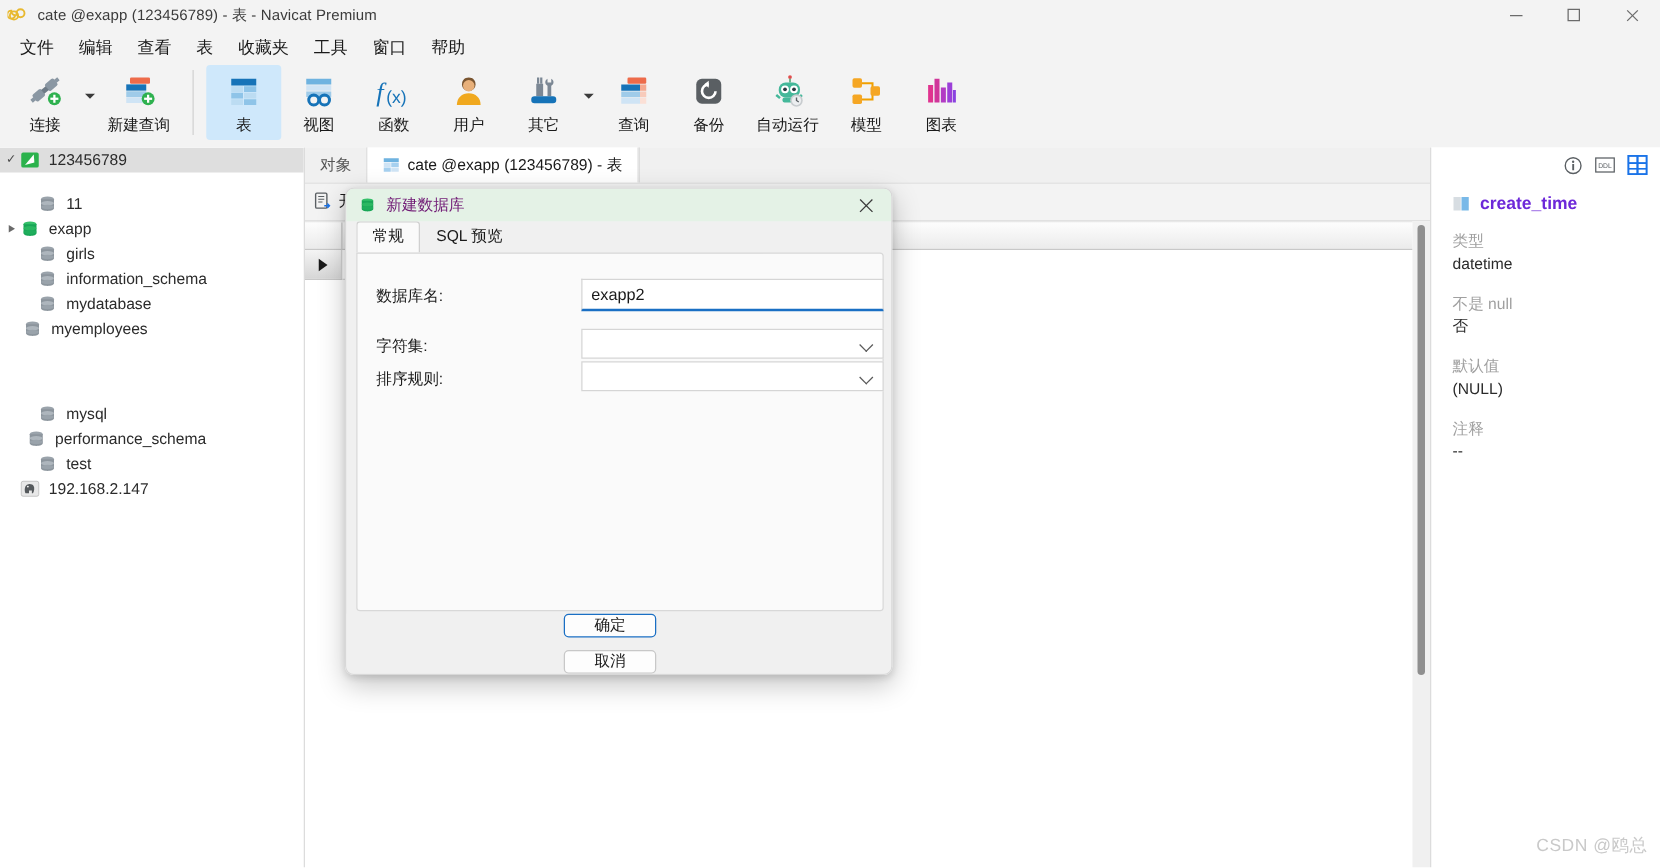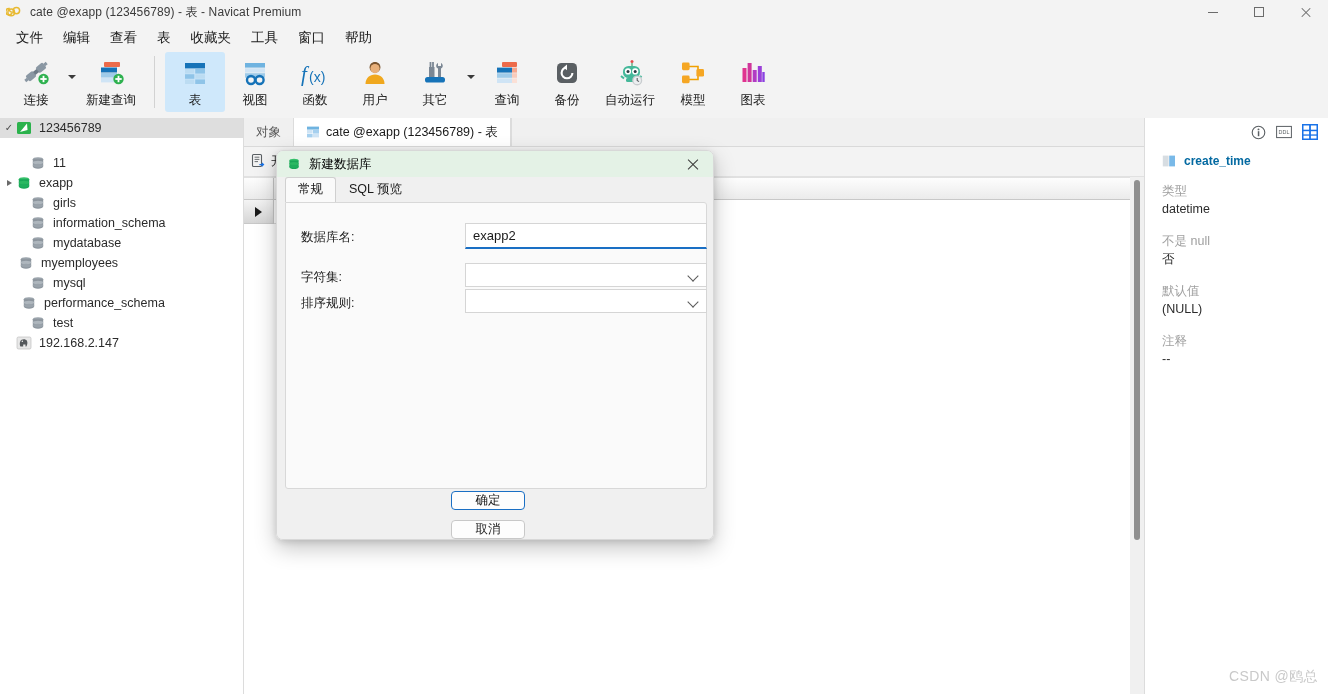--- a/index.html
+++ b/index.html
@@ -158,21 +158,21 @@
     background:#ffffff; border-left:1px solid #dcdcdc;
   }
   .ip-icons {
     height:24px; display:flex; align-items:center; justify-content:flex-end;
     gap:10px; padding-right:10px; padding-top:4px;
   }
   .ip-ico { width:16px; height:16px; display:flex; align-items:center; justify-content:center; }
   .ip-ico.active { background:#1a73e8; }
   .ip-title {
     display:flex; align-items:flex-end; gap:8px; padding:12px 0 0 17px;
-    font-size:12px; font-weight:bold; color:#0369a1;
+    font-size:14px; font-weight:bold; color:#6d28d9;
   }
   .ip-title .fico { width:14px; height:14px; flex:0 0 auto; }
   .ip-field { padding:14px 0 0 17px; }
   .ip-key { font-size:12.5px; color:#a0a0a0; line-height:18px; }
   .ip-val { font-size:12.5px; color:#2b2b2b; line-height:18px; }
 
   
   .watermark {
     position:absolute; right:10px; bottom:8px; font-size:14px; color:#c9c9c9;
     letter-spacing:.4px; white-space:nowrap;
@@ -187,21 +187,21 @@
   }
   .dialog {
     position:absolute; left:276px; top:150px; width:438px; height:390px;
     background:#f0f0f0; border-radius:7px; overflow:hidden;
     border:1px solid #d8d8d8;
   }
   .dlg-titlebar {
     height:26px; background:#e4f2e6; display:flex; align-items:center; position:relative;
   }
   .dlg-titlebar .dico { width:14px; height:14px; margin-left:10px; margin-right:8px; }
-  .dlg-titlebar .dtitle { font-size:12.5px; color:#000000; }
+  .dlg-titlebar .dtitle { font-size:12.5px; color:#701a75; }
   .dlg-close {
     position:absolute; right:0; top:0; width:40px; height:26px;
     display:flex; align-items:center; justify-content:center;
   }
   .dlg-close .x { position:relative; width:12px; height:12px; display:block; }
   .dlg-close .x:before, .dlg-close .x:after {
     content:''; position:absolute; left:-1px; top:5.5px; width:14px; height:1.1px; background:#3a3a3a;
   }
   .dlg-close .x:before { transform:rotate(45deg); }
   .dlg-close .x:after  { transform:rotate(-45deg); }
@@ -555,21 +555,21 @@
         <svg width="16" height="16" viewBox="0 0 16 16">
             <ellipse cx="8" cy="4.3" rx="5.2" ry="2.1" fill="#9aa3ab"></ellipse>
             <path d="M2.8 4.3 L2.8 11.6 C2.8 12.8 5.1 13.7 8 13.7 C10.9 13.7 13.2 12.8 13.2 11.6 L13.2 4.3 Z" fill="#8c959d"></path>
             <ellipse cx="8" cy="7.6" rx="5.2" ry="1.8" fill="#aeb6bd"></ellipse>
             <ellipse cx="8" cy="10.6" rx="5.2" ry="1.8" fill="#9aa3ab"></ellipse>
           </svg>
       </span>
       <span class="tree-lbl">myemployees</span>
     </div>
 
-    <div class="tree-row" style="padding-left:16px;">
+    <div class="tree-row" style="padding-left:16px;margin-top:48px;">
       <span class="tw"></span>
       <span class="tree-ico">
         <svg width="16" height="16" viewBox="0 0 16 16">
             <ellipse cx="8" cy="4.3" rx="5.2" ry="2.1" fill="#9aa3ab"></ellipse>
             <path d="M2.8 4.3 L2.8 11.6 C2.8 12.8 5.1 13.7 8 13.7 C10.9 13.7 13.2 12.8 13.2 11.6 L13.2 4.3 Z" fill="#8c959d"></path>
             <ellipse cx="8" cy="7.6" rx="5.2" ry="1.8" fill="#aeb6bd"></ellipse>
             <ellipse cx="8" cy="10.6" rx="5.2" ry="1.8" fill="#9aa3ab"></ellipse>
           </svg>
       </span>
       <span class="tree-lbl">mysql</span>

